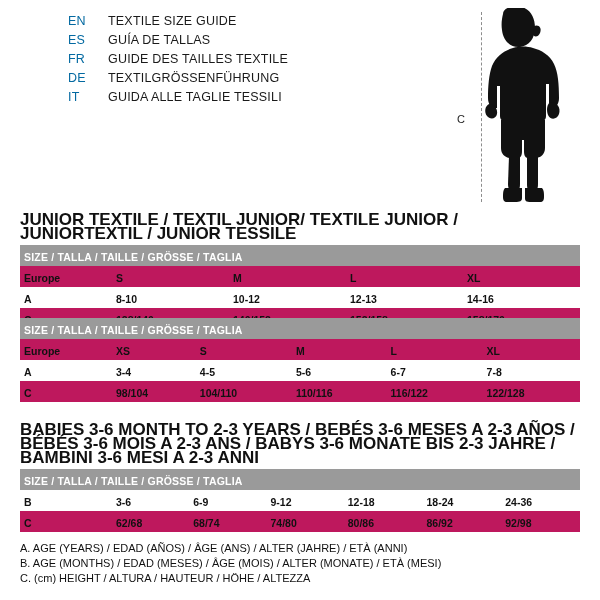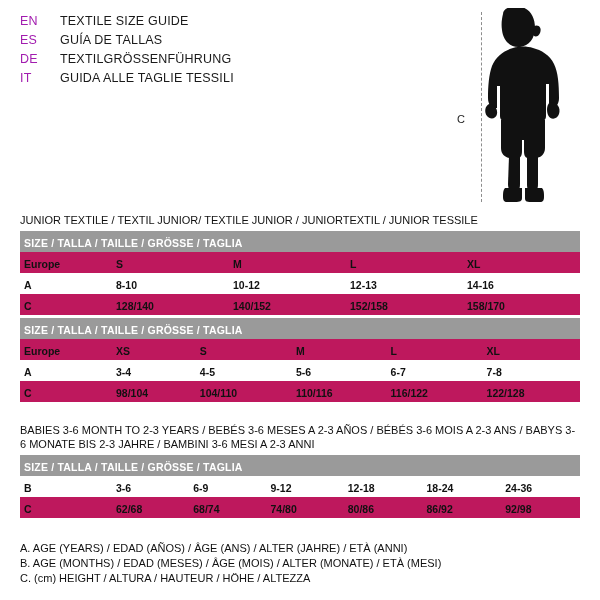--- a/index.html
+++ b/index.html
@@ -32,21 +32,22 @@
   .lang-row {
     display: flex;
     align-items: baseline;
     height: 19px;
     font-size: 12.5px;
     letter-spacing: 0.2px;
   }
   .lang-code {
     width: 40px;
     flex: 0 0 40px;
-    color: #a21caf;
+    color: #0369a1;
+    margin-left: 48px;
   }
   .lang-text {
     color: #1a1a1a;
   }
 
   
   .figure-area {
     position: absolute;
     left: 440px;
     top: 8px;
@@ -78,22 +79,22 @@
     padding: 1px 2px;
   }
 
   
   .section {
     position: absolute;
     left: 20px;
     width: 560px;
   }
   .section-title {
-    font-size: 11px;
-    font-weight: normal;
+    font-size: 17px;
+    font-weight: bold;
     color: #111;
     margin-bottom: 4px;
     line-height: 14px;
   }
   table.size-table {
     width: 560px;
     border-collapse: collapse;
     font-size: 10.5px;
   }
   table.size-table tr { height: 17px; }
@@ -144,20 +145,24 @@
   <div class="lang-block">
     <div class="lang-row">
       <span class="lang-code">EN</span>
       <span class="lang-text">TEXTILE SIZE GUIDE</span>
     </div>
     <div class="lang-row">
       <span class="lang-code">ES</span>
       <span class="lang-text">GUÍA DE TALLAS</span>
     </div>
     <div class="lang-row">
+      <span class="lang-code">FR</span>
+      <span class="lang-text">GUIDE DES TAILLES TEXTILE</span>
+    </div>
+    <div class="lang-row">
       <span class="lang-code">DE</span>
       <span class="lang-text">TEXTILGRÖSSENFÜHRUNG</span>
     </div>
     <div class="lang-row">
       <span class="lang-code">IT</span>
       <span class="lang-text">GUIDA ALLE TAGLIE TESSILI</span>
     </div>
   </div>
 
   <div class="figure-area">

